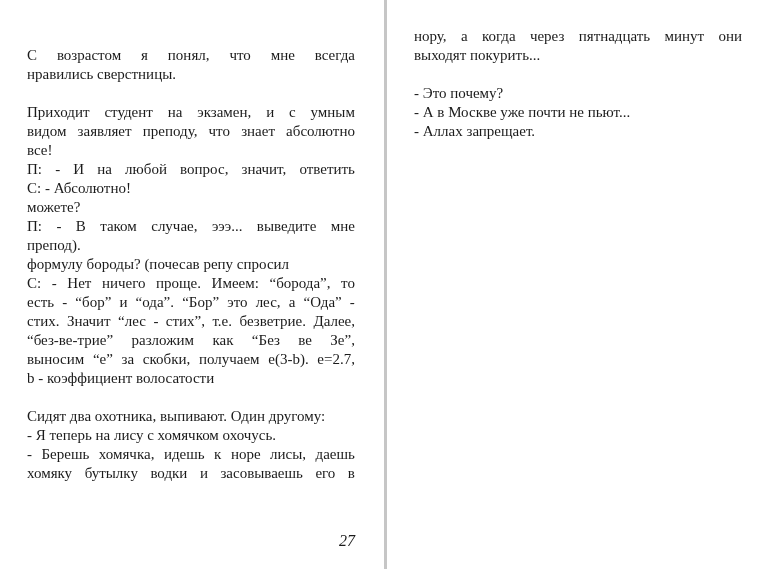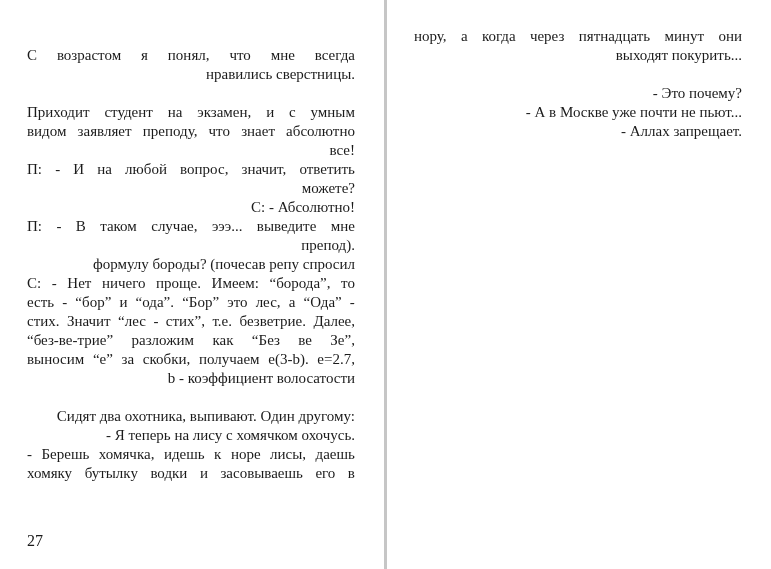--- a/index.html
+++ b/index.html
@@ -36,43 +36,43 @@
     width: 3px;
     height: 569px;
     background: #c6c6c6;
   }
   .content {
     position: absolute;
     left: 27px;
     width: 328px;
     font-size: 15px;
     line-height: 19px;
-    text-align: right;
   }
   .page-left  .content { top: 46px; }
   .page-right .content { top: 27px; }
   .line {
     height: 19px;
     white-space: pre;
   }
   .line.j {
     display: flex;
     justify-content: space-between;
     white-space: nowrap;
   }
   .line.j span { white-space: pre; }
   .page-number {
     position: absolute;
     top: 531px;
     left: 27px;
     width: 328px;
     height: 19px;
-    text-align: left;
+    text-align: right;
     font-size: 16px;
     line-height: 19px;
+    font-style: italic;
   }
 </style>
 </head>
 <body>
 
 <div class="book">
 
   <section class="page page-left">
     <div class="content">
         <div class="line j">
@@ -107,22 +107,22 @@
         <div class="line j">
           <span>П:</span>
           <span>-</span>
           <span>И</span>
           <span>на</span>
           <span>любой</span>
           <span>вопрос,</span>
           <span>значит,</span>
           <span>ответить</span>
         </div>
+        <div class="line">С: - Абсолютно!</div>
         <div class="line">можете?</div>
-        <div class="line">С: - Абсолютно!</div>
         <div class="line j">
           <span>П:</span>
           <span>-</span>
           <span>В</span>
           <span>таком</span>
           <span>случае,</span>
           <span>эээ...</span>
           <span>выведите</span>
           <span>мне</span>
         </div>

